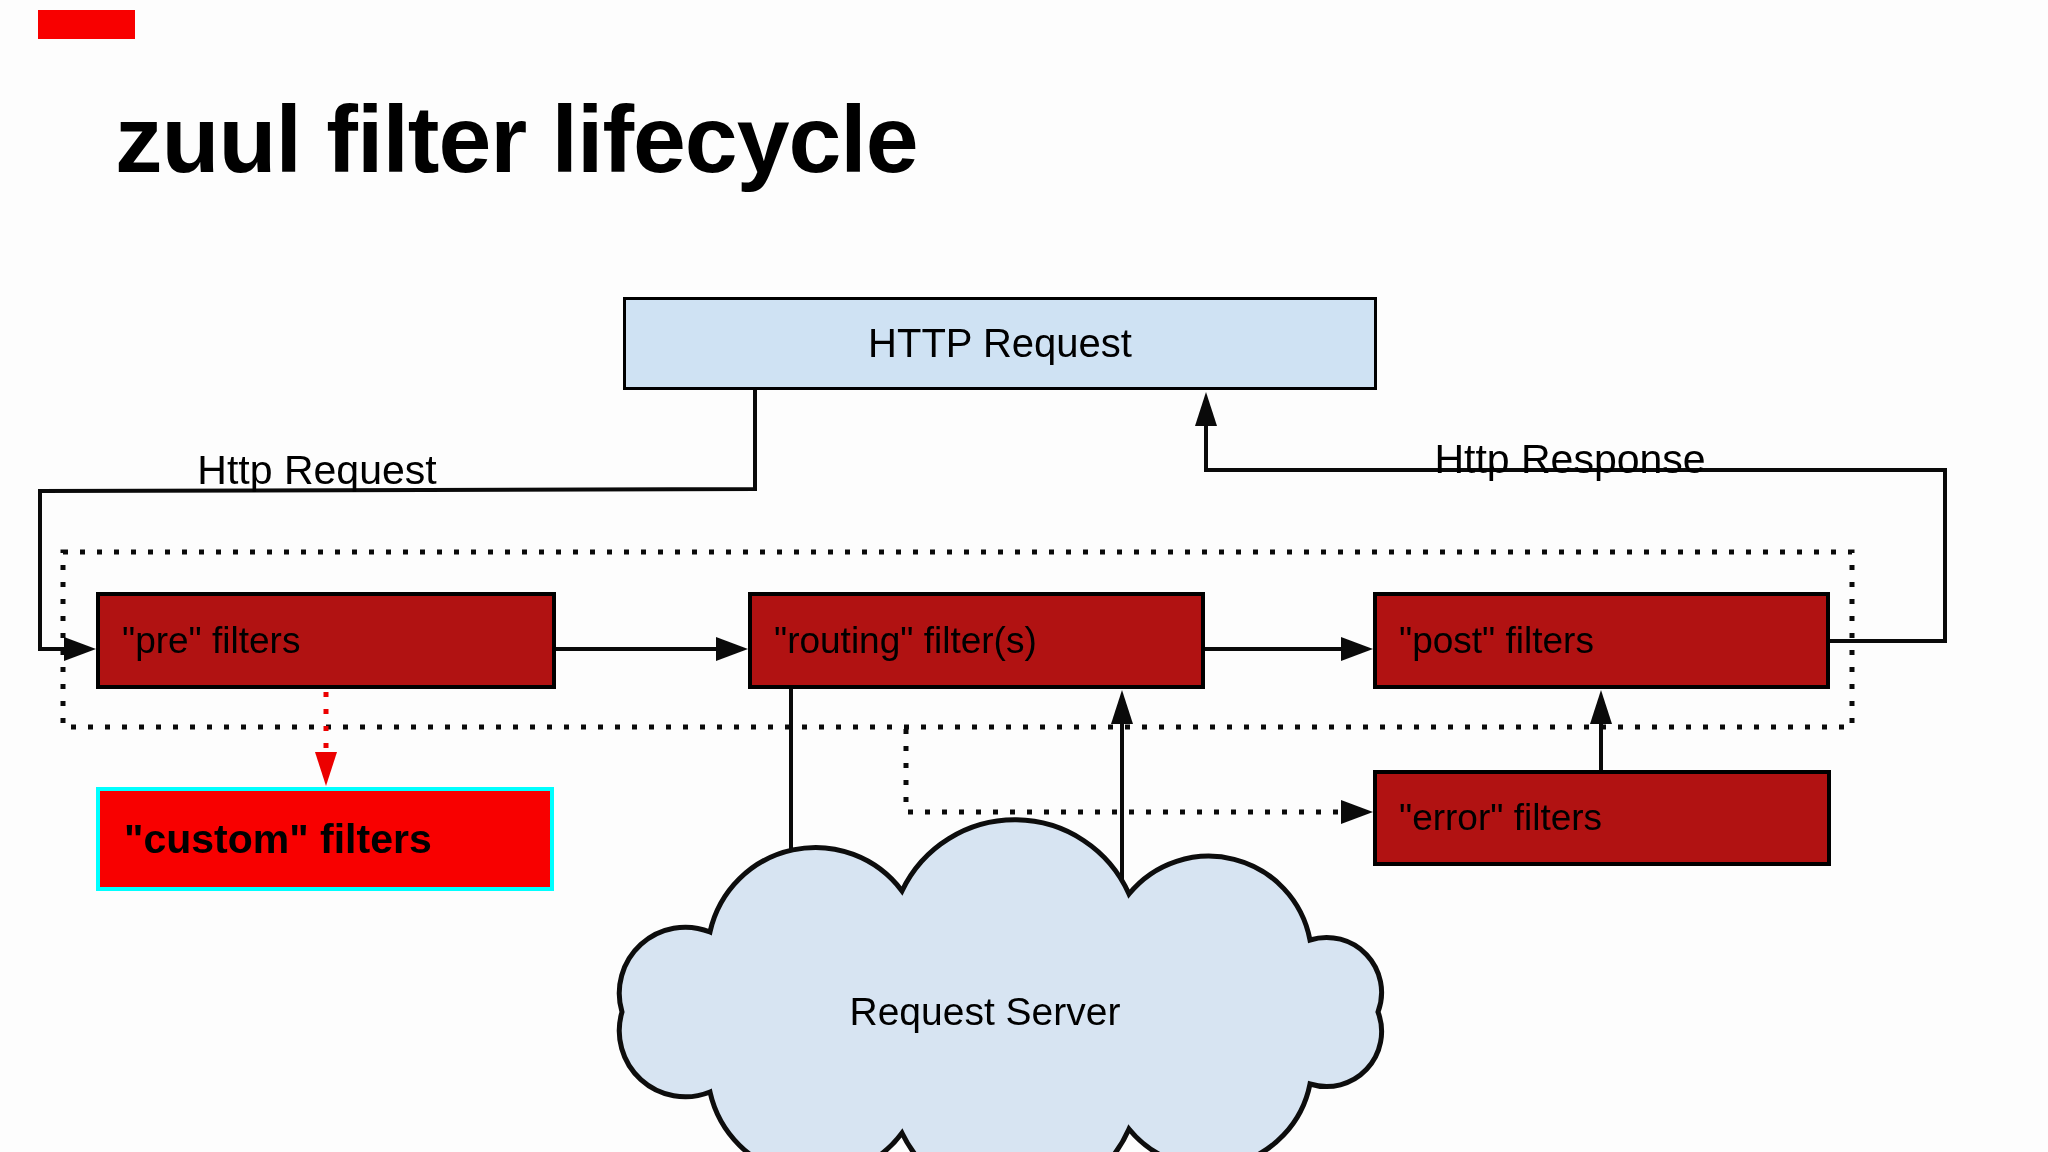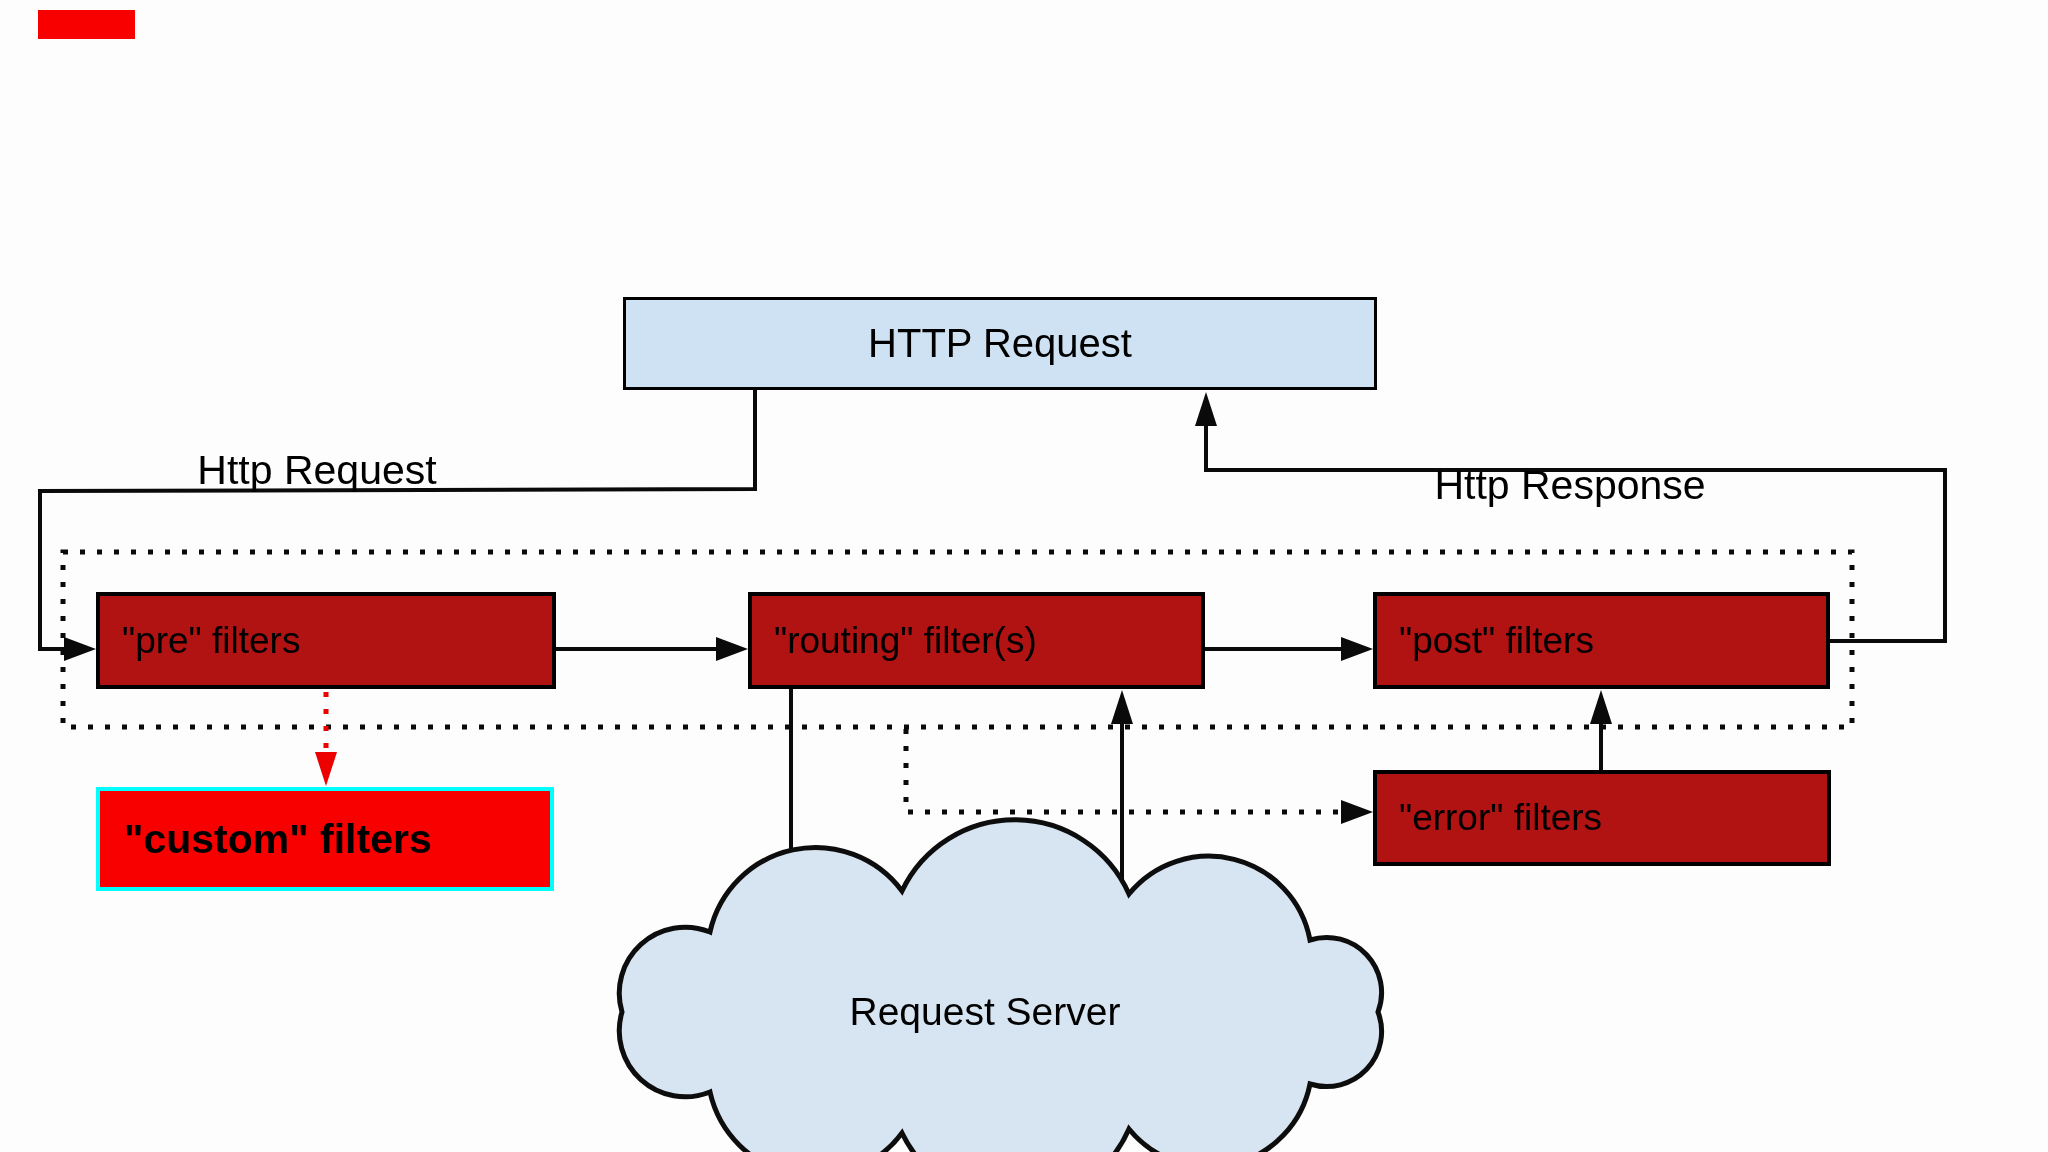--- a/index.html
+++ b/index.html
@@ -21,30 +21,31 @@
       border:3px solid #000;justify-content:center;font-size:40px;}
   .redbox{background:var(--dark-red,#b11212);border:4px solid #000;font-size:37px;padding-left:22px;}
   #pre-box{left:96px;top:592px;width:460px;height:97px;}
   #routing-box{left:748px;top:592px;width:457px;height:97px;}
   #post-box{left:1373px;top:592px;width:457px;height:97px;}
   #error-box{left:1373px;top:770px;width:458px;height:96px;}
   #custom-box{left:96px;top:787px;width:458px;height:104px;background:var(--bright-red,#f80000);
       border:4px solid var(--cyan,#00ffff);font-weight:700;font-size:41px;padding-left:24px;}
   .edge-label{font-size:41px;color:#000;white-space:nowrap;transform:translateX(-50%);}
   #http-request-label{left:317px;top:447px;}
-  #http-response-label{left:1570px;top:436px;margin-top:26px;}
+  #http-response-label{left:1570px;top:436px;}
   #origin-server-label{left:985px;top:990px;transform:translateX(-50%);font-size:39px;color:#000;}
 </style>
 </head>
 <body>
 
 <div id="stage">
 
   <div id="red-marker" class="abs"></div>
 
+  <div id="title" class="abs">zuul filter lifecycle</div>
 
   <svg class="layer" viewBox="0 0 2048 1152">
 
     <rect class="dot" x="63" y="552" width="1789" height="175"></rect>
 
     <polyline class="ln" points="755,390 755,489 40,491 40,649 70,649"></polyline>
     <polygon class="ah" points="96,649 64,637 64,661"></polygon>
 
     <line class="ln" x1="556" y1="649" x2="722" y2="649"></line>
     <polygon class="ah" points="748,649 716,637 716,661"></polygon>

